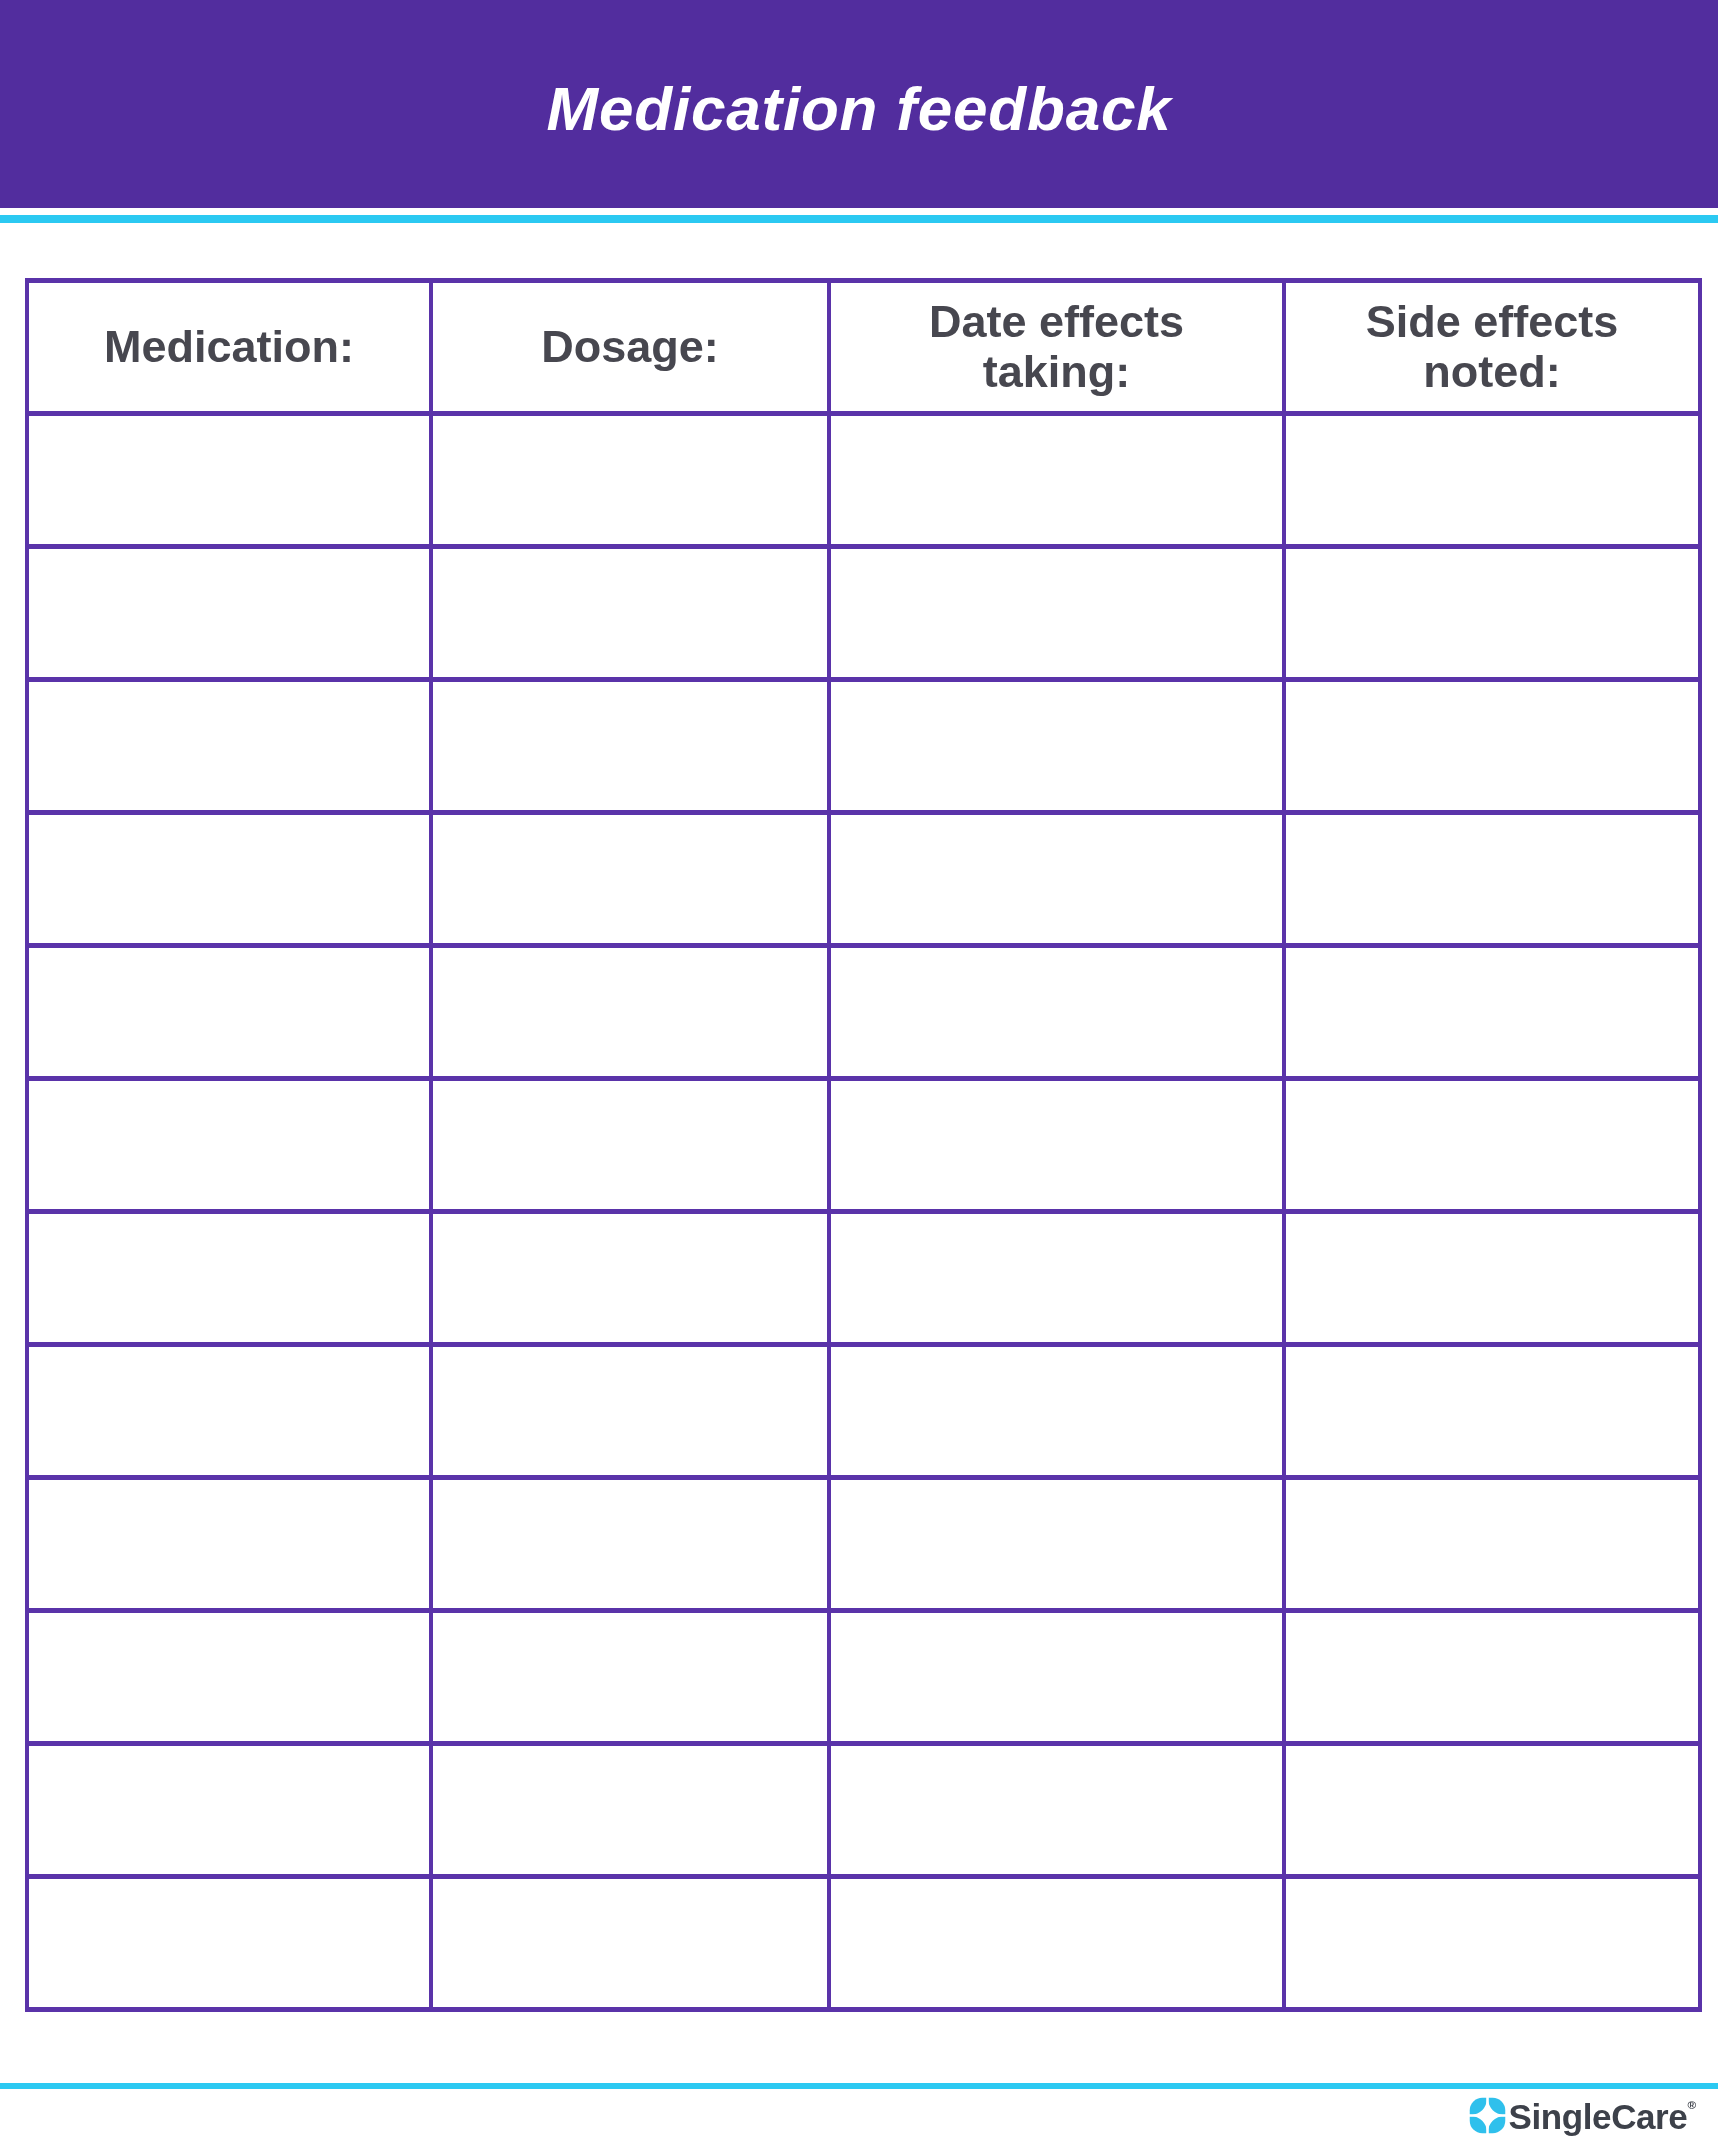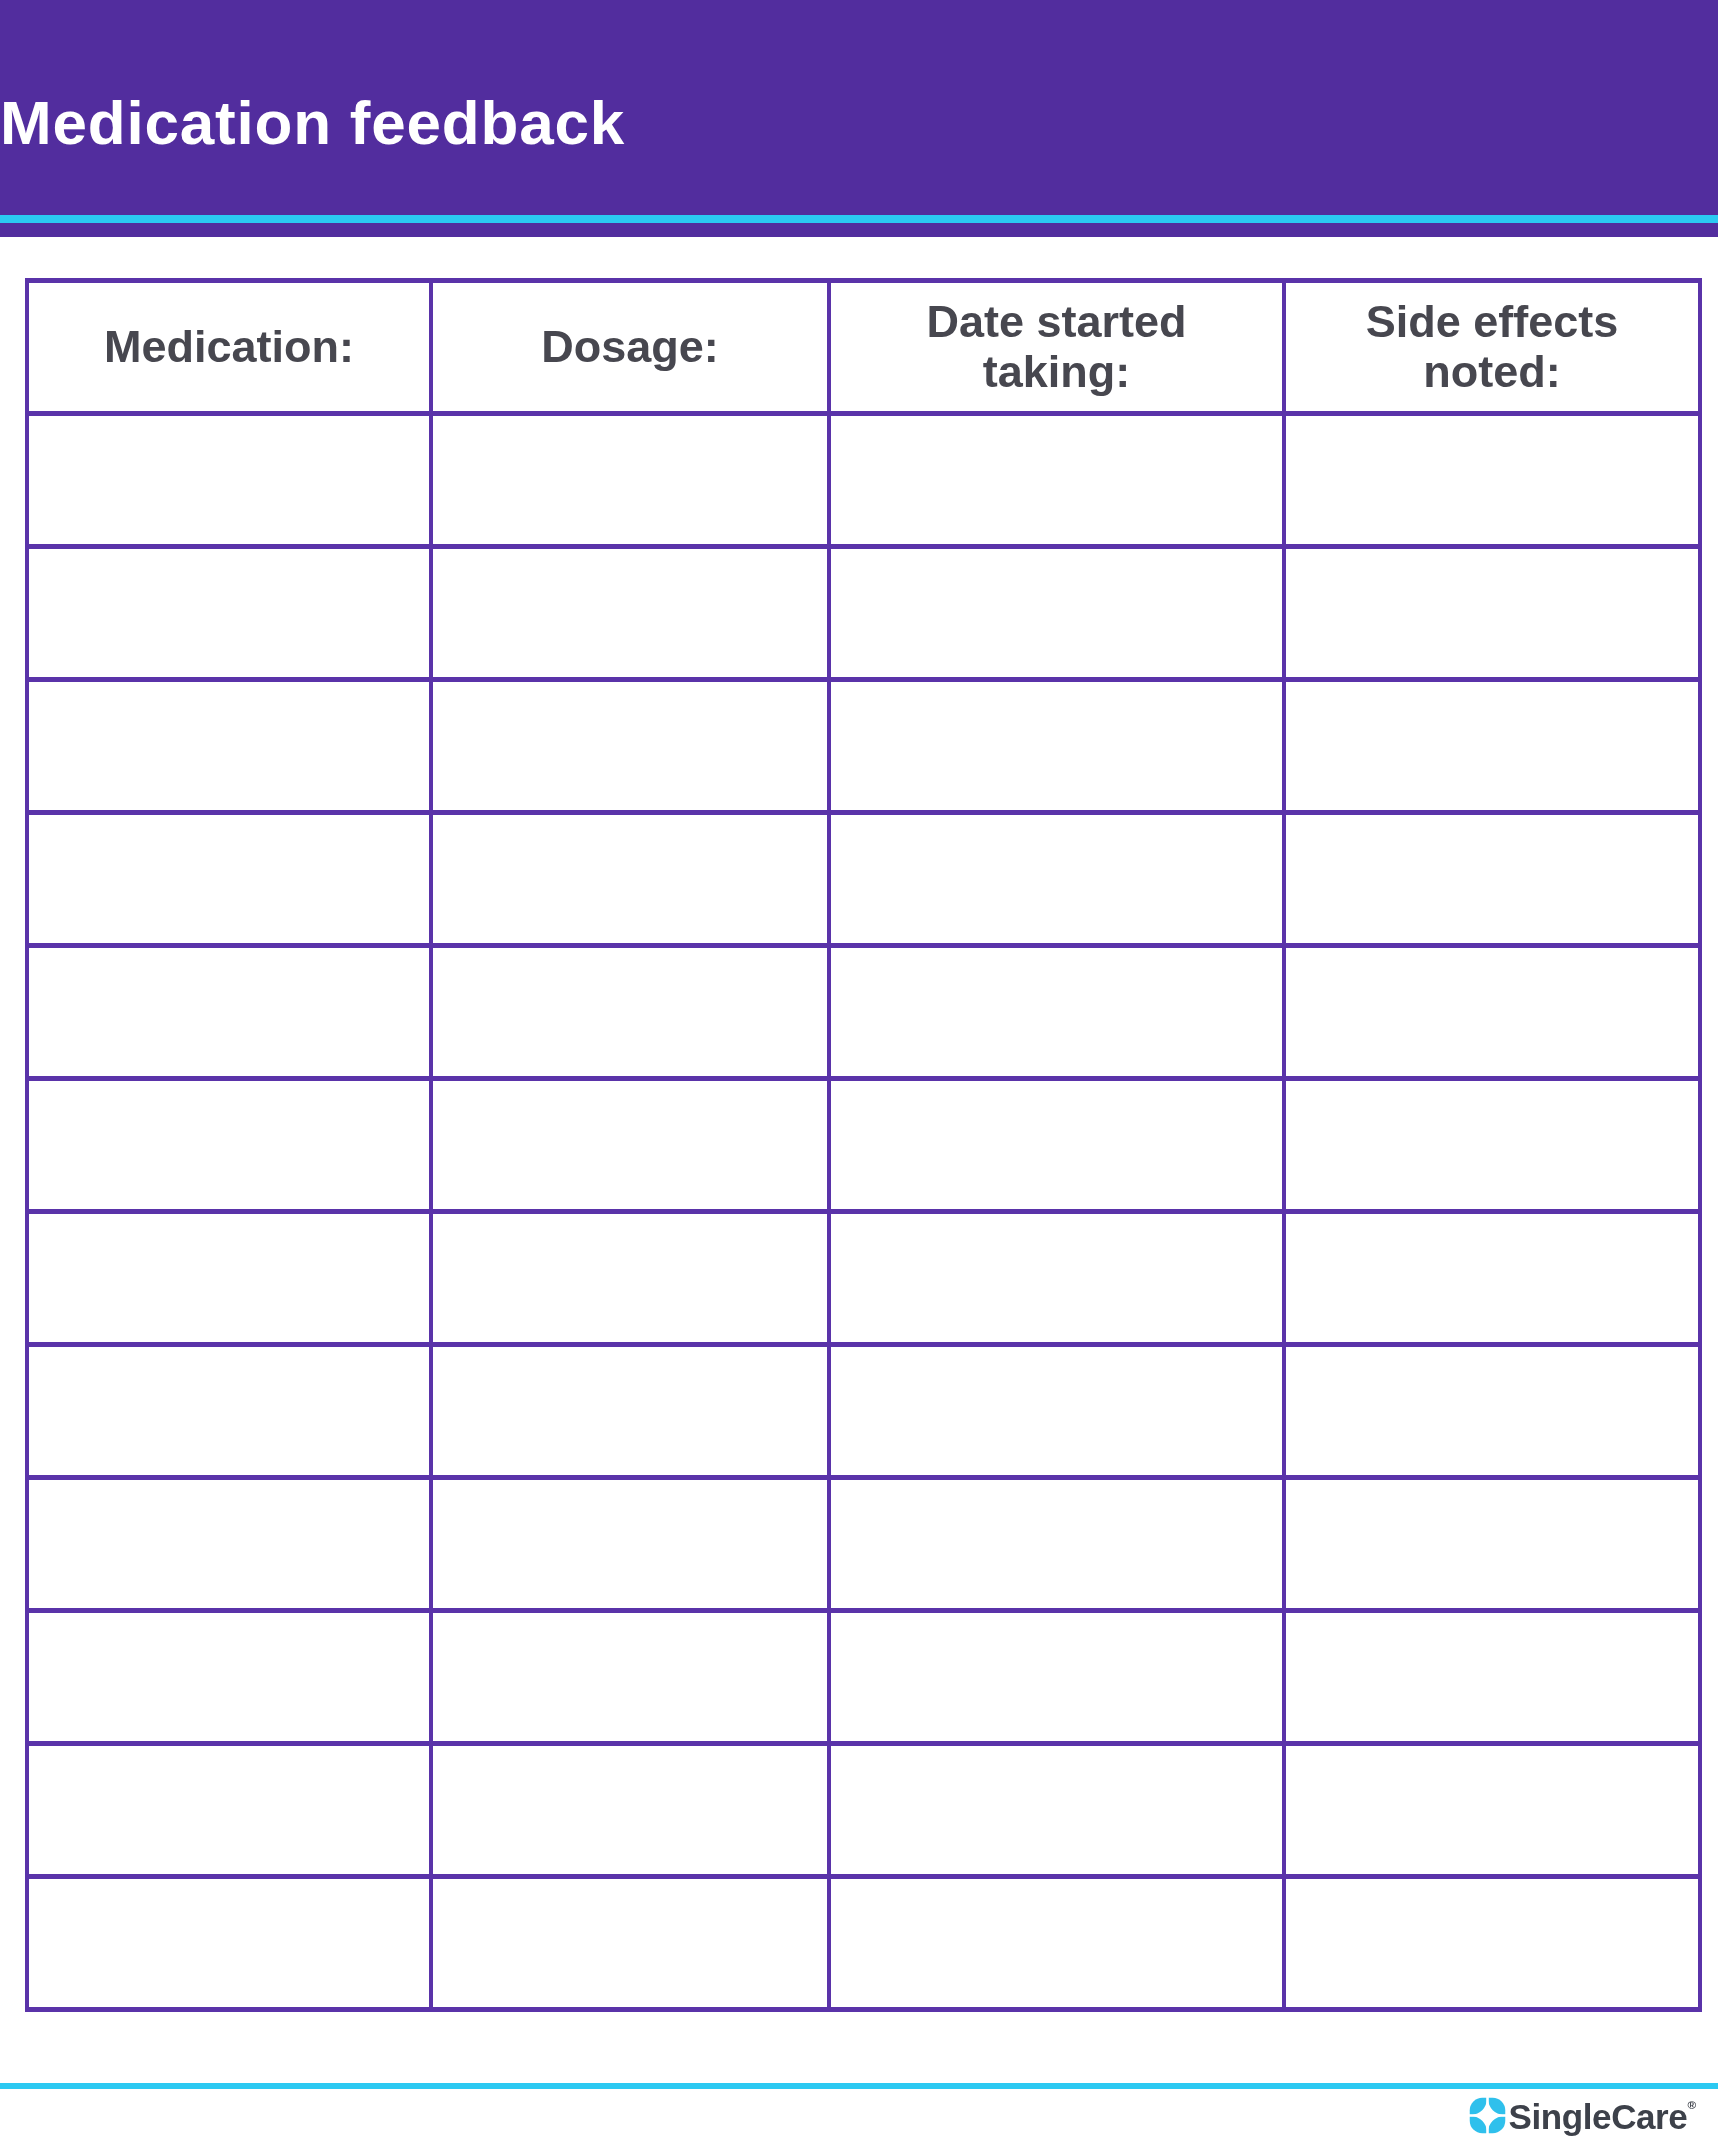--- a/index.html
+++ b/index.html
@@ -15,25 +15,26 @@
   html, body { width: 1718px; height: 2148px; }
   body {
     background: var(--c-bg);
     font-family: "Liberation Sans", sans-serif;
     position: relative;
     overflow: hidden;
   }
   .banner {
     position: absolute;
     left: 0; top: 0;
-    width: 1718px; height: 237px;
+    width: 1718px; height: 208px;
     background: var(--c-banner);
     display: flex;
     align-items: center;
-    justify-content: flex-start;
+    justify-content: center;
+    font-style: italic;
   }
   .banner-title {
     color: #ffffff;
     font-size: 62px;
     font-weight: 800;
     letter-spacing: 0.8px;
     transform: translateY(4.2px);
   }
   .accent-top {
     position: absolute;
@@ -110,21 +111,21 @@
     <colgroup>
       <col style="width:404px">
       <col style="width:398px">
       <col style="width:455px">
       <col style="width:416px">
     </colgroup>
     <thead>
       <tr>
         <th><span>Medication:</span></th>
         <th><span>Dosage:</span></th>
-        <th><span>Date started
+        <th><span>Date effects
 taking:</span></th>
         <th><span>Side effects
 noted:</span></th>
       </tr>
     </thead>
     <tbody id="table-body">
   <tr>
     <td></td>
     <td></td>
     <td></td>

